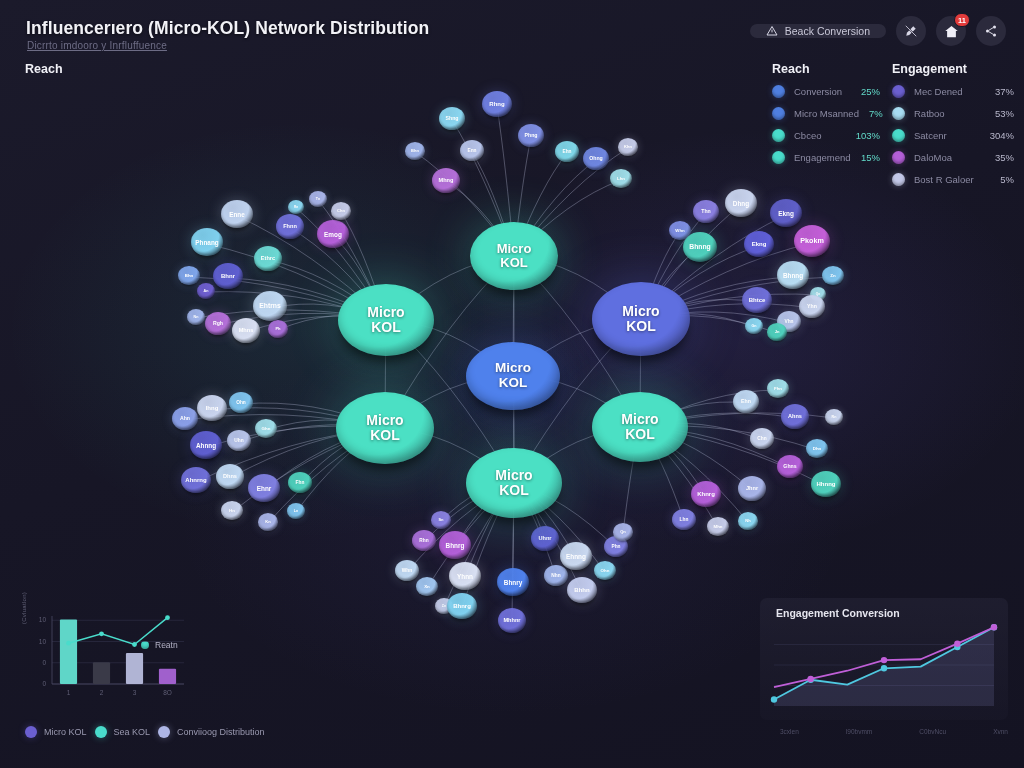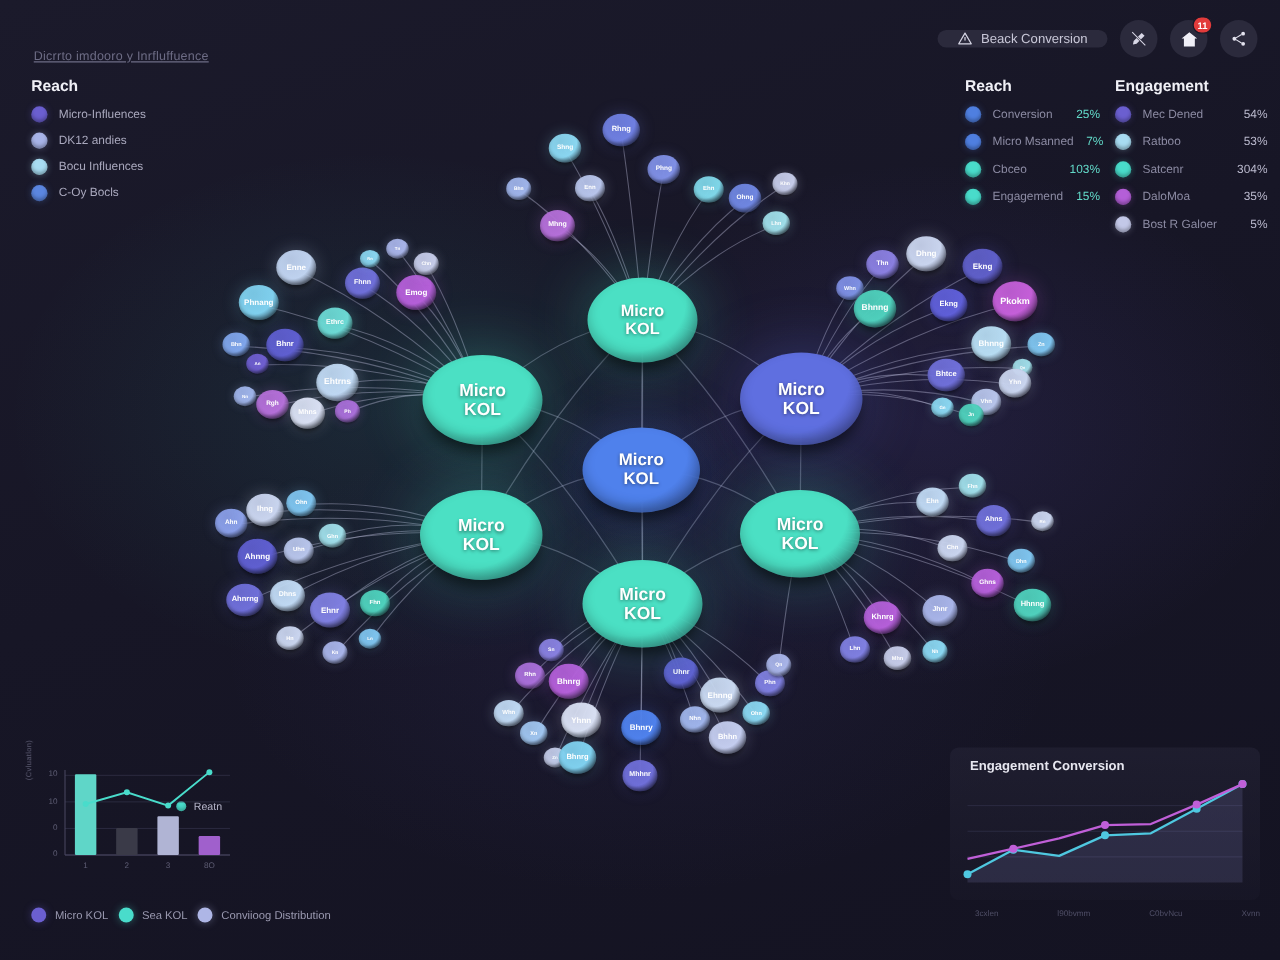--- a/index.html
+++ b/index.html
@@ -112,20 +112,21 @@
   #footer { position:absolute; left:25px; top:726px; display:flex; align-items:center; gap:8px; font-size:9px; }
   #footer .lg-label { color:#9a99b0; }
   #footer .dot { width:12px; height:12px; margin-right:7px; }
   .fgroup { display:flex; align-items:center; }
 </style>
 </head>
 <body>
 
 <div id="stage">
 
+  <div id="title">Influencerıero (Micro-KOL) Network Distribution</div>
   <div id="subtitle">Dicrrto imdooro y Inrfluffuence</div>
 
   <div id="toolbar">
     <div class="pill">
       <svg width="12" height="12" viewBox="0 0 24 24">
         <path d="M12 3 L22 20 L2 20 Z" fill="none" stroke="#d6d5e4" stroke-width="2" stroke-linejoin="round"></path>
         <line x1="12" y1="10" x2="12" y2="14" stroke="#d6d5e4" stroke-width="2" stroke-linecap="round"></line>
       </svg>
       <span>Beack Conversion</span>
     </div>
@@ -151,38 +152,20 @@
         <circle cx="6" cy="12" r="2.6" fill="#e4e3ef"></circle>
         <circle cx="18" cy="19" r="2.6" fill="#e4e3ef"></circle>
         <line x1="8.2" y1="10.8" x2="15.8" y2="6.2" stroke="#e4e3ef" stroke-width="1.6"></line>
         <line x1="8.2" y1="13.2" x2="15.8" y2="17.8" stroke="#e4e3ef" stroke-width="1.6"></line>
       </svg>
     </div>
   </div>
 
   <div id="left-legend">
     <div class="legend-title">Reach</div>
-    <div id="left-legend-rows">
-        <div class="lg-row">
-          <span class="dot" style="background: rgb(107, 95, 208); box-shadow: rgba(0, 0, 0, 0.3) 0px -2px 3px inset, rgba(107, 95, 208, 0.333) 0px 0px 6px;"></span>
-          <span class="lg-label">Micro-Influences</span>
-        </div>
-        <div class="lg-row">
-          <span class="dot" style="background: rgb(168, 180, 232); box-shadow: rgba(0, 0, 0, 0.3) 0px -2px 3px inset, rgba(168, 180, 232, 0.333) 0px 0px 6px;"></span>
-          <span class="lg-label">DK12 andies</span>
-        </div>
-        <div class="lg-row">
-          <span class="dot" style="background: rgb(168, 220, 242); box-shadow: rgba(0, 0, 0, 0.3) 0px -2px 3px inset, rgba(168, 220, 242, 0.333) 0px 0px 6px;"></span>
-          <span class="lg-label">Bocu Influences</span>
-        </div>
-        <div class="lg-row">
-          <span class="dot" style="background: rgb(91, 134, 224); box-shadow: rgba(0, 0, 0, 0.3) 0px -2px 3px inset, rgba(91, 134, 224, 0.333) 0px 0px 6px;"></span>
-          <span class="lg-label">C-Oy Bocls</span>
-        </div>
-      </div>
   </div>
 
   <div id="reach-legend">
     <div class="legend-title">Reach</div>
     <div id="reach-legend-rows">
         <div class="lg-row">
           <span class="dot" style="background: rgb(79, 127, 224); box-shadow: rgba(0, 0, 0, 0.3) 0px -2px 3px inset, rgba(79, 127, 224, 0.333) 0px 0px 6px;"></span>
           <span class="lg-label">Conversion</span>
           <span class="lg-val">25%</span>
         </div>
@@ -203,21 +186,21 @@
         </div>
       </div>
   </div>
 
   <div id="eng-legend">
     <div class="legend-title">Engagement</div>
     <div id="eng-legend-rows">
         <div class="lg-row">
           <span class="dot" style="background: rgb(107, 95, 208); box-shadow: rgba(0, 0, 0, 0.3) 0px -2px 3px inset, rgba(107, 95, 208, 0.333) 0px 0px 6px;"></span>
           <span class="lg-label">Mec Dened</span>
-          <span class="lg-val">54%</span>
+          <span class="lg-val">37%</span>
         </div>
         <div class="lg-row">
           <span class="dot" style="background: rgb(168, 220, 242); box-shadow: rgba(0, 0, 0, 0.3) 0px -2px 3px inset, rgba(168, 220, 242, 0.333) 0px 0px 6px;"></span>
           <span class="lg-label">Ratboo</span>
           <span class="lg-val">53%</span>
         </div>
         <div class="lg-row">
           <span class="dot" style="background: rgb(73, 220, 203); box-shadow: rgba(0, 0, 0, 0.3) 0px -2px 3px inset, rgba(73, 220, 203, 0.333) 0px 0px 6px;"></span>
           <span class="lg-label">Satcenr</span>
           <span class="lg-val">304%</span>

